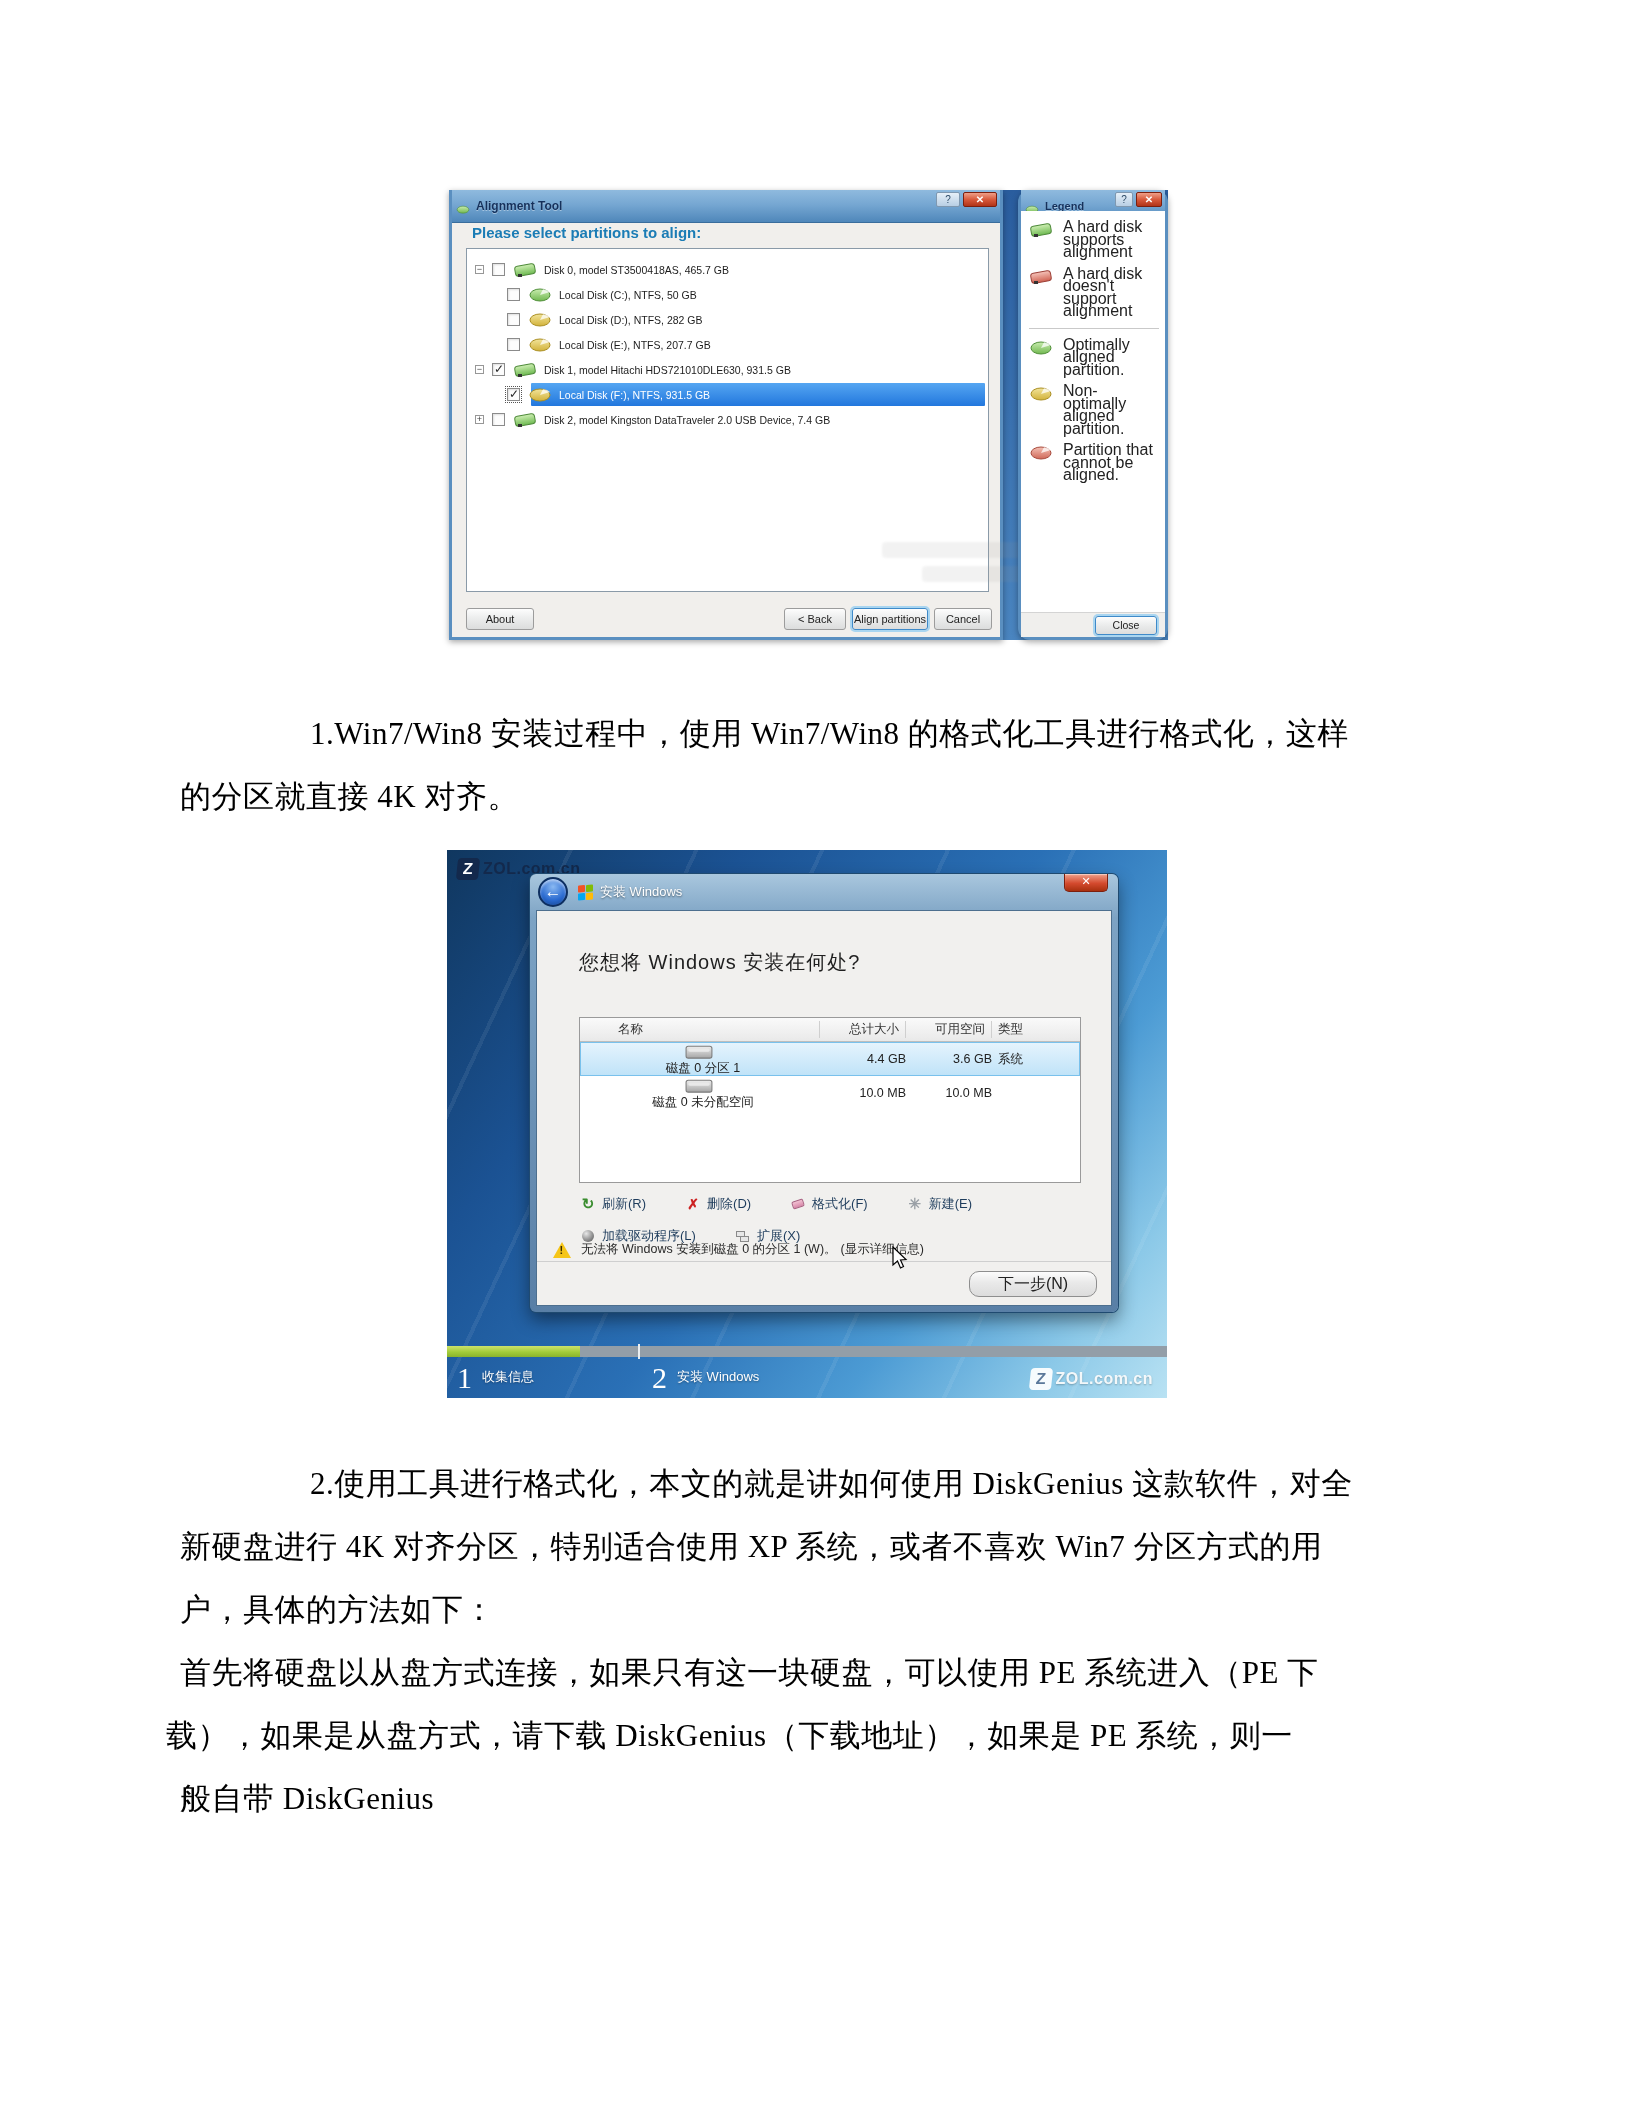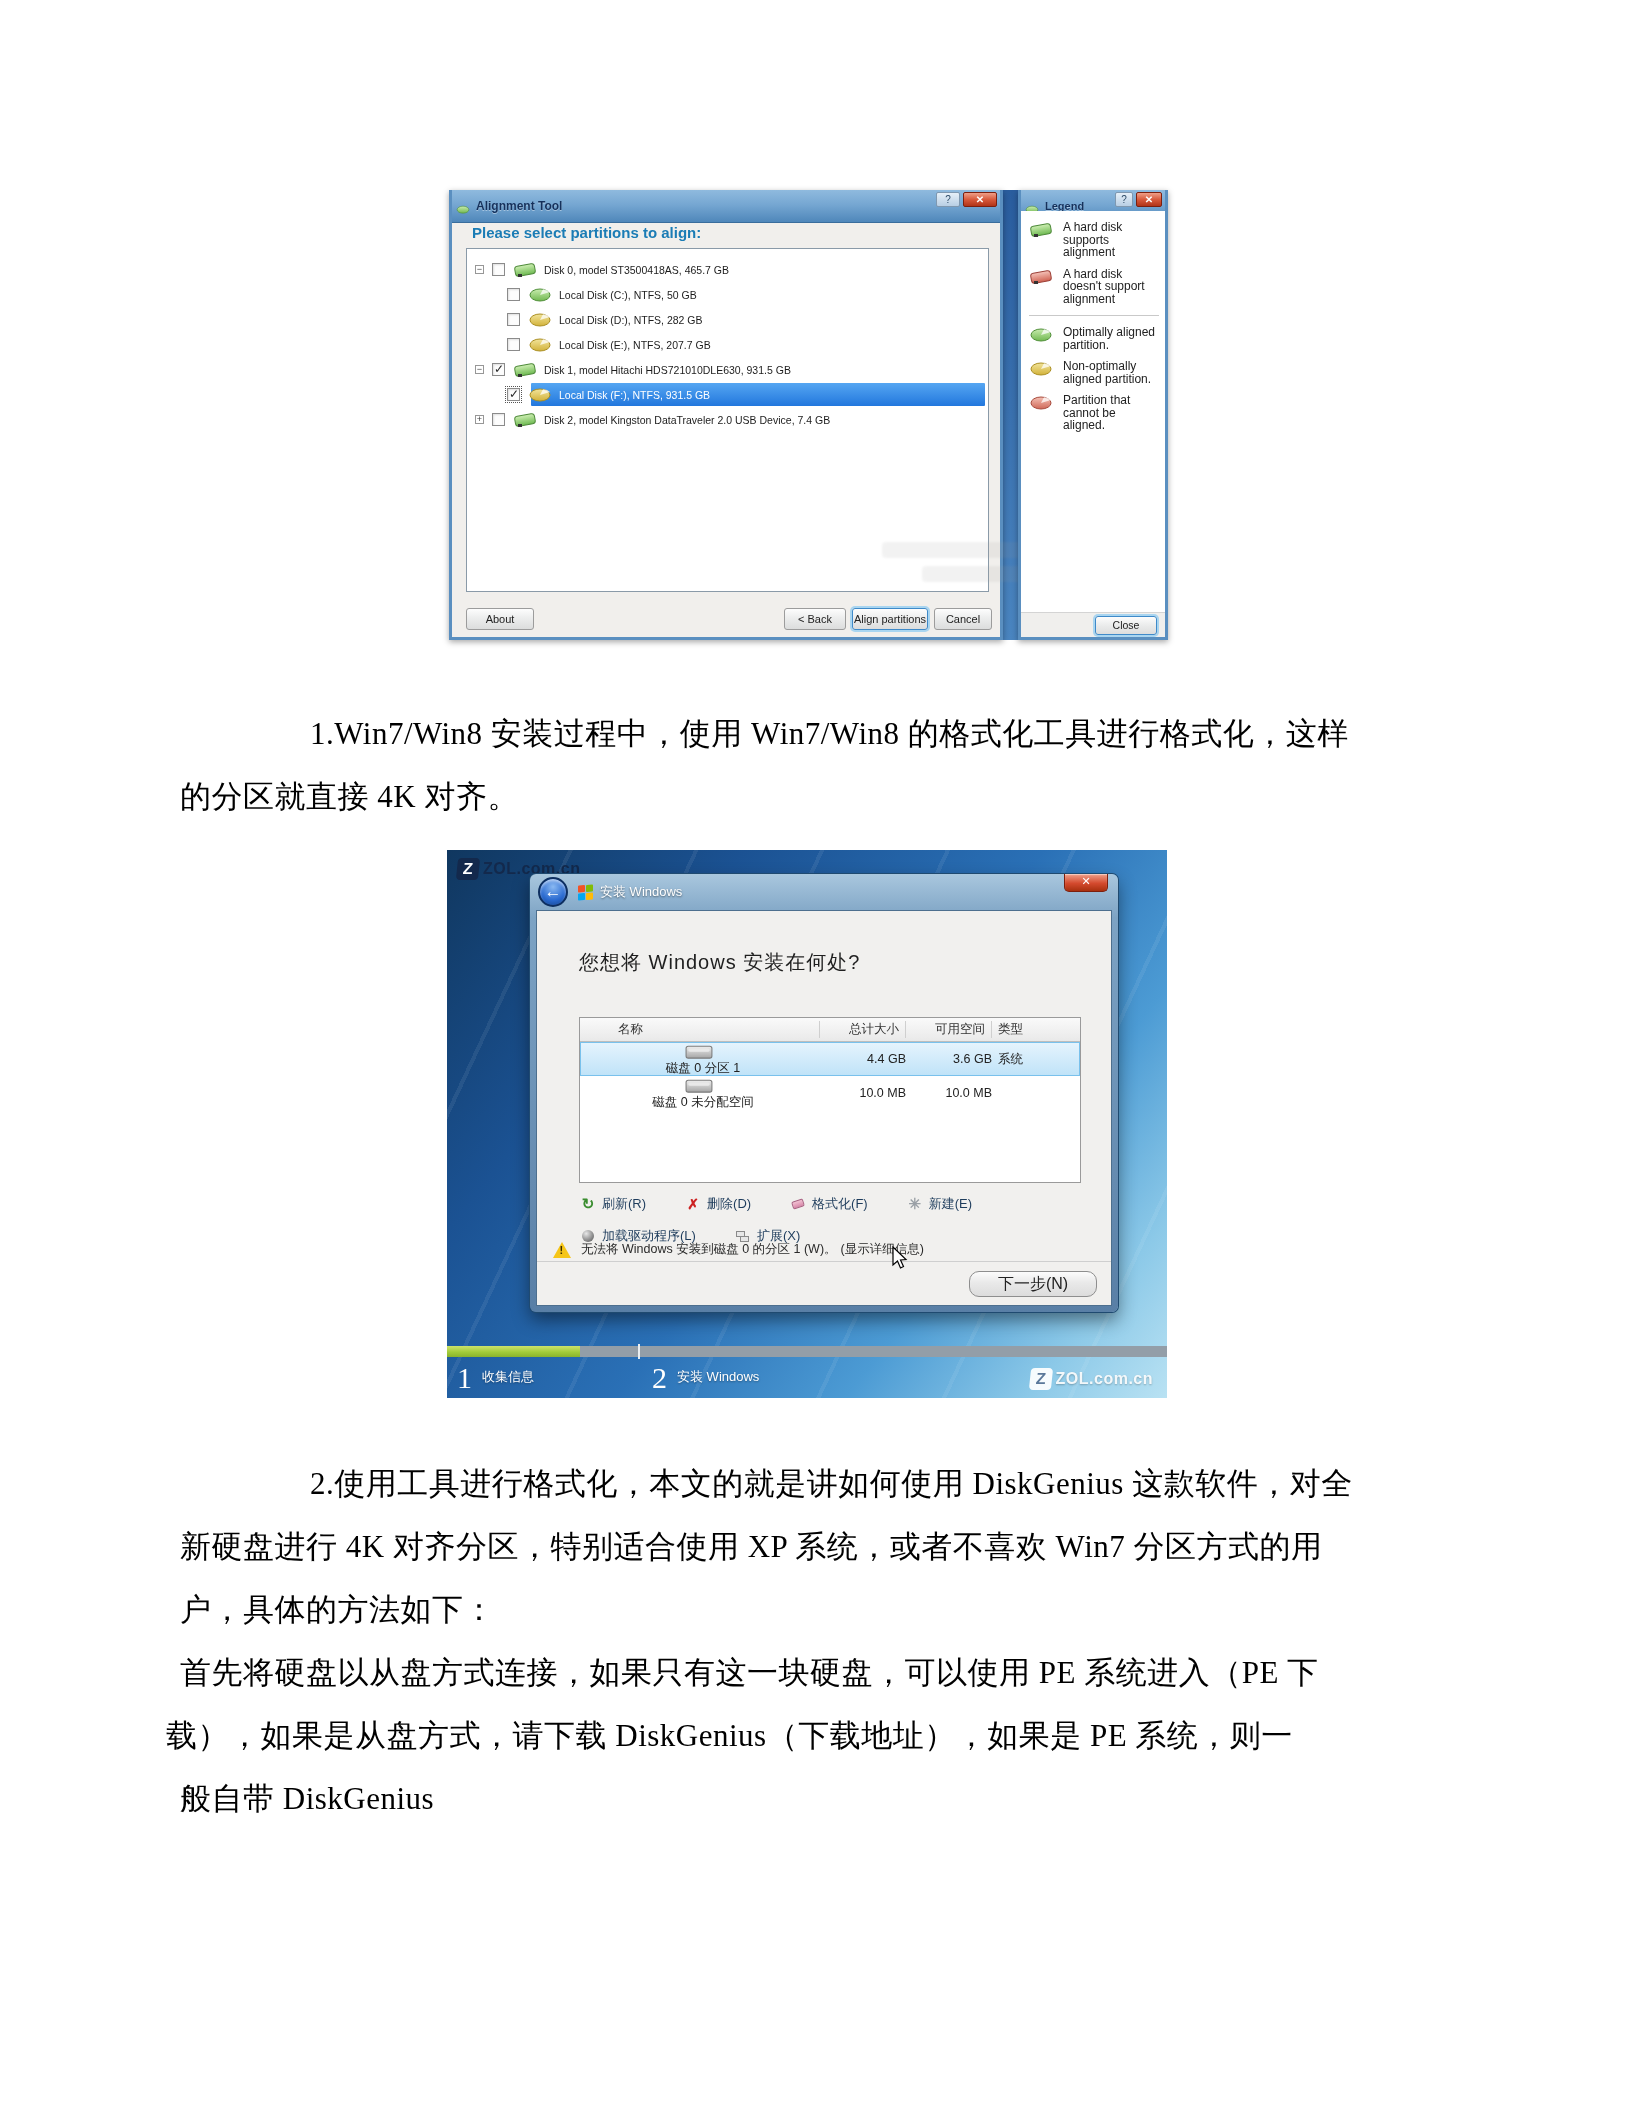--- a/index.html
+++ b/index.html
@@ -46,26 +46,26 @@
   .trow.sel .tlabel { color:#fff; }
 
   .btnrow { position:absolute; top:418px; left:0; width:100%; height:24px; }
   .pbtn { position:absolute; height:22px; font-size:11px; color:#222; text-align:center;
           background:linear-gradient(#fdfdfd,#eceded 45%,#dcdddd); border:1px solid #9c9c9c; border-radius:3px; }
   .pbtn.def { border:1px solid #3f8ac9; box-shadow:0 0 0 2px #a9d5f0; }
 
   .watermark { position:absolute; left:430px; top:352px; width:230px; height:58px; opacity:.12; filter:blur(1px); }
   .watermark div { background:#9a9a9a; border-radius:4px; height:16px; margin-bottom:8px; }
 
-  .legend { left:569px; top:0; width:150px; height:450px; }
+  .legend { left:569px; top:0; width:150px; height:450px;border-radius:12px; }
   .legend .tbar .ttext { font-size:11px; }
   .lbody { position:absolute; left:0; top:21px; right:0; bottom:25px; background:#fff; padding:10px 6px 0 8px; }
   .litem { display:flex; margin-bottom:9px; }
   .litem .ticn { margin:1px 0 0 0; flex:0 0 auto; }
-  .litem .ltext { font-size:12px; color:#222; line-height:12.5px; margin-left:10px; }
+  .litem .ltext { font-size:16px; color:#222; line-height:12.5px; margin-left:10px; }
   .lsep { border-top:1px solid #c9c9c9; margin:10px 0 10px 0; }
   .lfoot { position:absolute; left:0; bottom:0; right:0; height:25px; background:#f0efed; border-top:1px solid #d4d4d4; }
   .lfoot .pbtn { right:8px; top:3px; width:62px; height:19px; font-size:10.5px; line-height:17px; }
 
   
   .shot2 { position:absolute; left:447px; top:850px; width:720px; height:548px; overflow:hidden;
            background:linear-gradient(128deg,#10375f 0%,#1b5293 26%,#2a70b6 52%,#4c9bd4 72%,#8cc9e8 88%,#b9e2f3 100%); }
   .shot2::before { content:""; position:absolute; inset:0;
            background:repeating-linear-gradient(115deg, rgba(255,255,255,0) 0 110px, rgba(255,255,255,.07) 110px 114px); }
   .zol { position:absolute; display:flex; align-items:center; gap:4px; }

